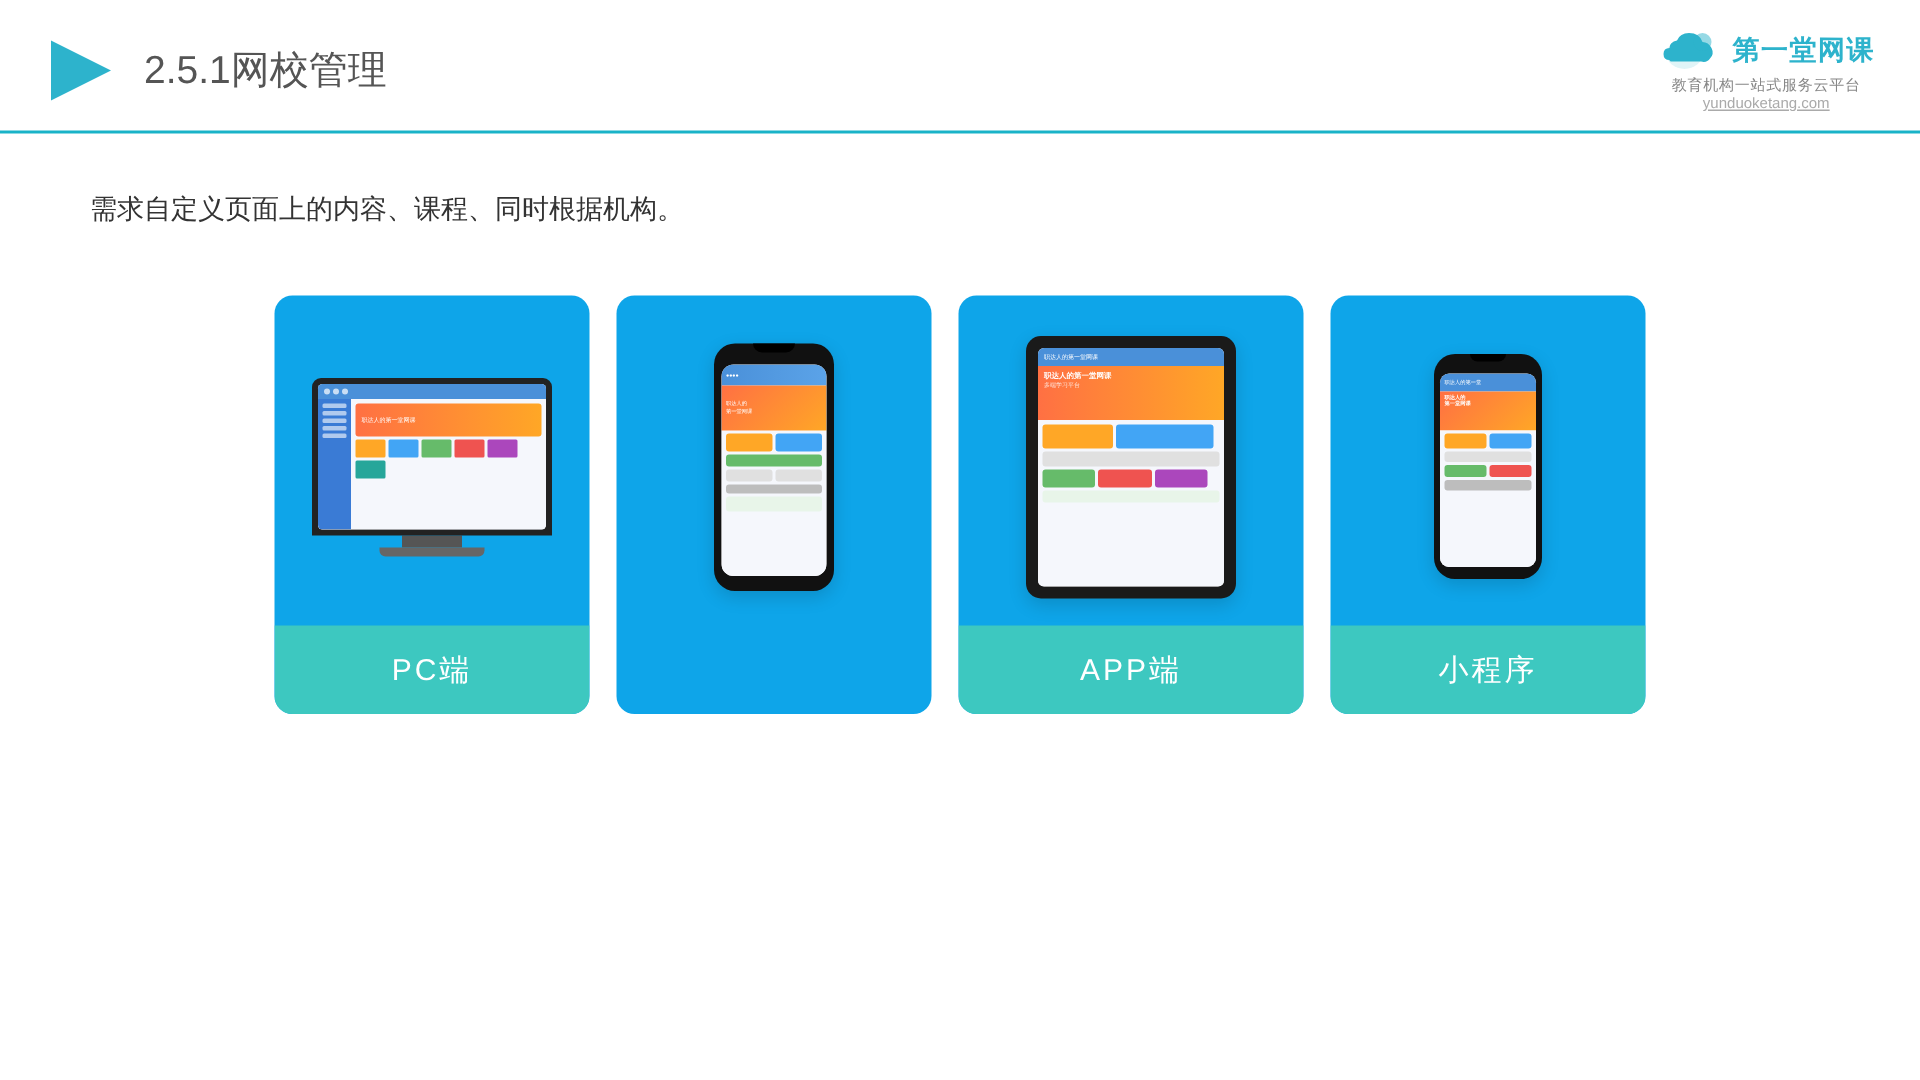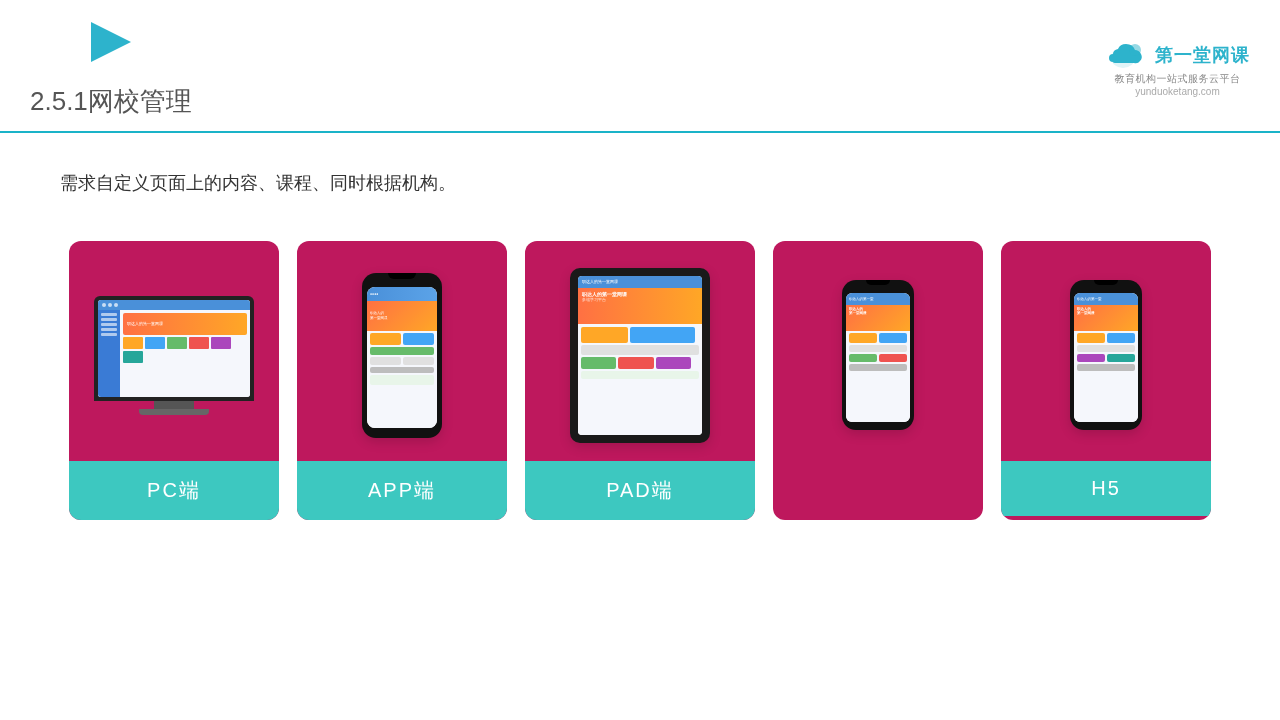--- a/index.html
+++ b/index.html
@@ -17,21 +17,20 @@
       display: flex;
       align-items: center;
       justify-content: space-between;
       padding: 18px 30px 12px 30px;
       border-bottom: 2px solid #1ab3c8;
     }
     .header-left {
       display: flex;
       align-items: center;
       gap: 18px;
-      flex-direction: column;
     }
     .play-icon {
       width: 48px;
       height: 48px;
     }
     .header-title {
       font-size: 28px;
       font-weight: bold;
       color: #333;
     }
@@ -62,39 +61,40 @@
     }
     .logo-sub {
       font-size: 10px;
       color: #888;
       letter-spacing: 0.5px;
       margin-top: 2px;
     }
     .logo-domain {
       font-size: 10px;
       color: #aaa;
+      text-decoration: underline;
     }
 
     
     .description {
       padding: 32px 60px 10px 60px;
       font-size: 18px;
       color: #333;
       line-height: 2;
     }
 
     
     .cards-row {
       display: flex;
       gap: 18px;
       padding: 30px 50px 0 50px;
       justify-content: center;
     }
     .card {
-      background: #be185d;
+      background: #0ea5e9;
       border-radius: 12px;
       display: flex;
       flex-direction: column;
       align-items: center;
       width: 210px;
       overflow: hidden;
       flex-shrink: 0;
     }
     .card-image-area {
       width: 100%;
@@ -455,21 +455,20 @@
             <div class="phone-row">
               <div class="phone-block" style="background:#bdbdbd; height:6px;"></div>
             </div>
             <div class="phone-row">
               <div class="phone-block" style="background:#e8f5e9; height:10px;"></div>
             </div>
           </div>
         </div>
       </div>
     </div>
-    <div class="card-label">APP端</div>
   </div>
 
   <div class="card" style="width:230px;">
     <div class="card-image-area">
       <div class="tablet-mockup">
         <div class="tablet-screen">
           <div class="tablet-topbar">
             <span class="tablet-topbar-text">职达人的第一堂网课</span>
           </div>
           <div class="tablet-banner">
@@ -481,21 +480,21 @@
             <div class="tablet-block" style="width:55%; height:16px; background:#42a5f5;"></div>
             <div class="tablet-block" style="width:100%; height:10px; background:#e0e0e0;"></div>
             <div class="tablet-block" style="width:30%; height:12px; background:#66bb6a;"></div>
             <div class="tablet-block" style="width:30%; height:12px; background:#ef5350;"></div>
             <div class="tablet-block" style="width:30%; height:12px; background:#ab47bc;"></div>
             <div class="tablet-block" style="width:100%; height:8px; background:#e8f5e9;"></div>
           </div>
         </div>
       </div>
     </div>
-    <div class="card-label">PAD端</div>
+    <div class="card-label">APP端</div>
   </div>
 
   <div class="card">
     <div class="card-image-area">
       <div class="phone-mini">
         <div class="phone-mini-notch"></div>
         <div class="phone-mini-screen">
           <div style="height:12px; background:#4a90d9; display:flex; align-items:center; padding:0 3px;">
             <span style="font-size:3.5px; color:#fff;">职达人的第一堂</span>
           </div>
@@ -510,44 +509,17 @@
             <div style="height:7px; background:#e0e0e0; border-radius:2px;"></div>
             <div style="display:flex; gap:2px;">
               <div style="flex:1; height:8px; background:#66bb6a; border-radius:2px;"></div>
               <div style="flex:1; height:8px; background:#ef5350; border-radius:2px;"></div>
             </div>
             <div style="height:7px; background:#bdbdbd; border-radius:2px;"></div>
           </div>
         </div>
       </div>
     </div>
+    <div class="card-label">小程序</div>
   </div>
 
-  <div class="card">
-    <div class="card-image-area">
-      <div class="phone-mini">
-        <div class="phone-mini-notch"></div>
-        <div class="phone-mini-screen">
-          <div style="height:12px; background:#4a90d9; display:flex; align-items:center; padding:0 3px;">
-            <span style="font-size:3.5px; color:#fff;">职达人的第一堂</span>
-          </div>
-          <div style="height:26px; background:linear-gradient(135deg,#ff7043,#ffa726); padding:2px 3px;">
-            <div style="font-size:3.5px; color:#fff; font-weight:bold;">职达人的<br>第一堂网课</div>
-          </div>
-          <div style="flex:1; background:#f5f7fc; padding:2px 3px; display:flex; flex-direction:column; gap:2px;">
-            <div style="display:flex; gap:2px;">
-              <div style="flex:1; height:10px; background:#ffa726; border-radius:2px;"></div>
-              <div style="flex:1; height:10px; background:#42a5f5; border-radius:2px;"></div>
-            </div>
-            <div style="height:7px; background:#e0e0e0; border-radius:2px;"></div>
-            <div style="display:flex; gap:2px;">
-              <div style="flex:1; height:8px; background:#ab47bc; border-radius:2px;"></div>
-              <div style="flex:1; height:8px; background:#26a69a; border-radius:2px;"></div>
-            </div>
-            <div style="height:7px; background:#bdbdbd; border-radius:2px;"></div>
-          </div>
-        </div>
-      </div>
-    </div>
-    <div class="card-label">H5</div>
-  </div>
 
 </div>
 
 </body></html>

